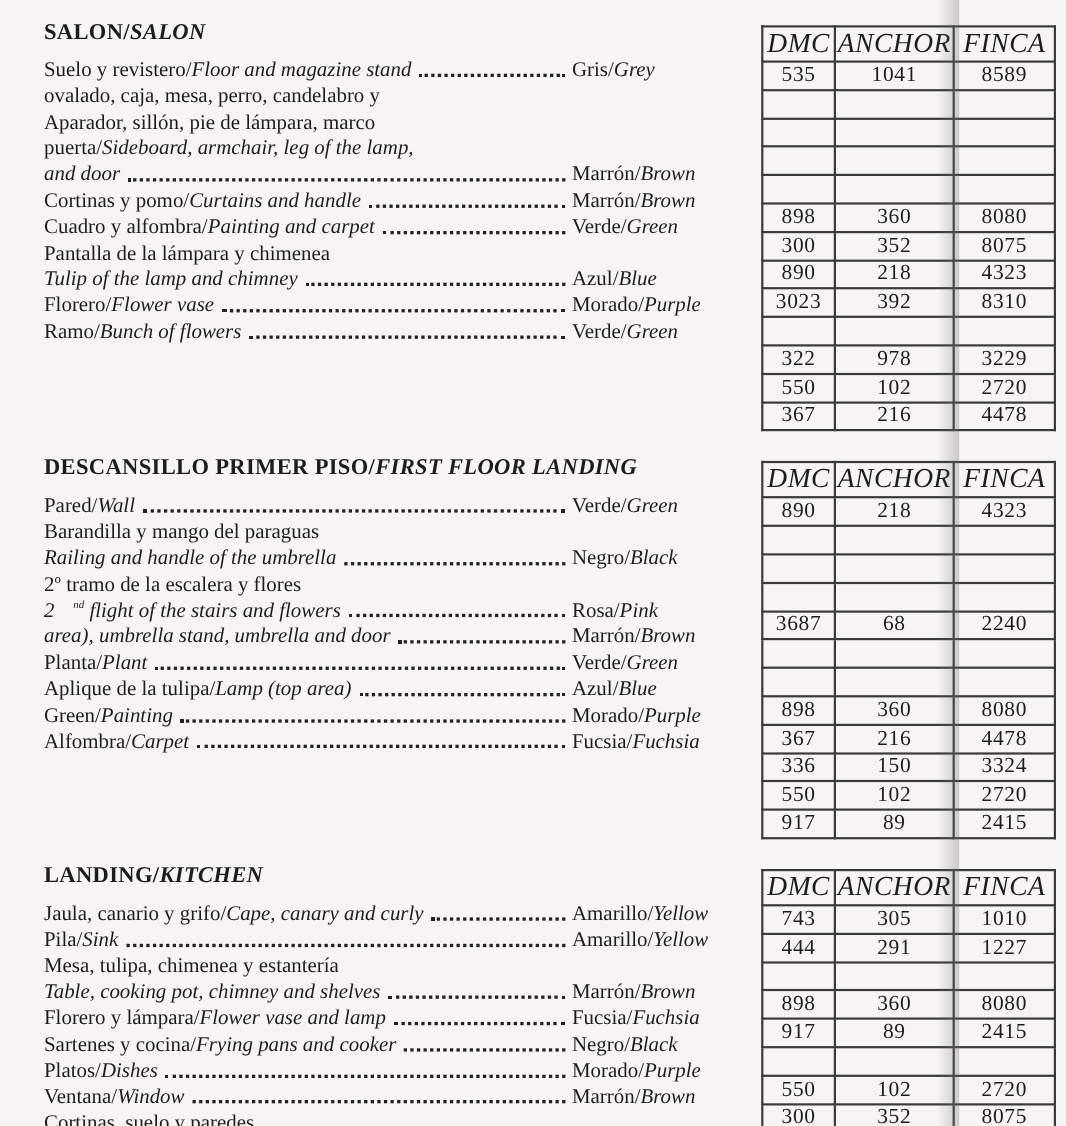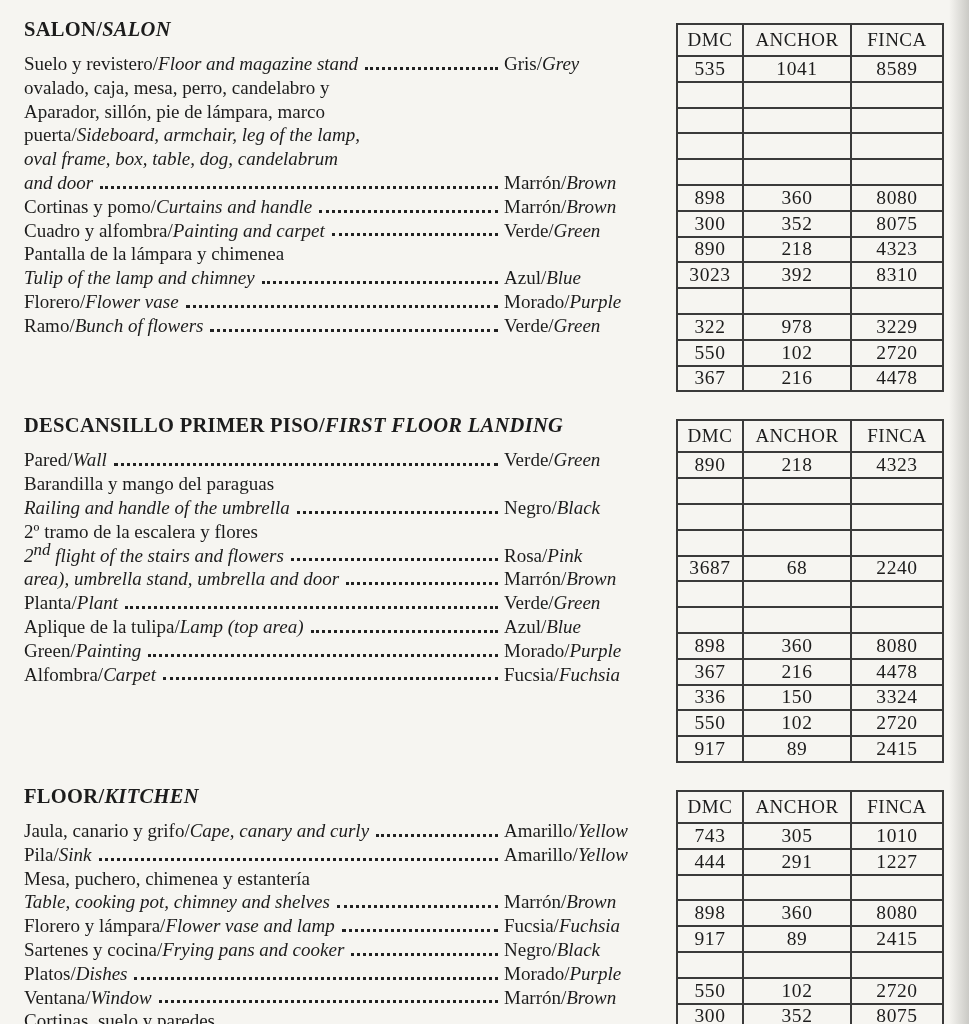--- a/index.html
+++ b/index.html
@@ -6,23 +6,23 @@
   body{
     width:969px;height:1024px;
     background:#f6f5f1;
     color:#1c1c1c;
     font-family:"Liberation Serif","DejaVu Serif",serif;
     overflow:hidden;
     position:relative;
   }
   .page{
     position:relative;
-    width:969px;height:1024px;
+    width:872px;height:1024px;
     box-sizing:border-box;
-    padding:18px 0 0 24px;
+    padding:18px 0 0 40px;
   }
   .edge-shadow{
     position:absolute;top:0;right:0;bottom:0;width:20px;
     background:linear-gradient(90deg, rgba(110,110,105,0) 0%, rgba(110,110,105,0.32) 100%);
     pointer-events:none;
   }
   .section{display:flex;gap:7px;}
   .section + .section{margin-top:22px;}
   .left{width:645px;flex:0 0 645px;}
   .right{width:272px;flex:0 0 272px;}
@@ -48,42 +48,44 @@
     margin:0 6px 6px 7px;
   }
   .colorlbl{
     flex:0 0 165px;
     width:165px;
     line-height:23.8px;
     white-space:pre;
     overflow:visible;
   }
   sup{
-    font-size:17px;
+    font-size:10px;
     line-height:0;
     vertical-align:super;
+    margin-left:17px;
   }
   table.threads{
     border-collapse:collapse;
     table-layout:fixed;
     width:268px;
     margin-top:5px;
     background:transparent;
   }
   table.threads th, table.threads td{
     border:2px solid #3a3a3a;
     text-align:center;
     vertical-align:middle;
     padding:0;
   }
   table.threads th{
     height:30px;
     font-weight:normal;
-    font-size:19px;
+    font-size:25px;
     letter-spacing:0.5px;
+    font-style:italic;
   }
   table.threads td{
     height:23.8px;
     font-size:19.5px;
     letter-spacing:0.6px;
   }
 </style>
 </head>
 <body>
 
@@ -100,23 +102,20 @@
           <div class="line">
             <span class="txt"><span>ovalado, caja, mesa, perro, candelabro y</span></span>
           </div>
           <div class="line">
             <span class="txt"><span>Aparador, sillón, pie de lámpara, marco</span></span>
           </div>
           <div class="line">
             <span class="txt"><span>puerta/</span><span class="it">Sideboard, armchair, leg of the lamp,</span></span>
           </div>
           <div class="line">
-            <span class="txt"><span class="it">oval frame, box, table, dog, candelabrum</span></span>
-          </div>
-          <div class="line">
             <span class="txt"><span class="it">and door</span></span>
             <span class="leader"></span>
             <span class="colorlbl"><span>Marrón/</span><span class="it">Brown</span></span>
           </div>
           <div class="line">
             <span class="txt"><span>Cortinas y pomo/</span><span class="it">Curtains and handle</span></span>
             <span class="leader"></span>
             <span class="colorlbl"><span>Marrón/</span><span class="it">Brown</span></span>
           </div>
           <div class="line">
@@ -351,33 +350,33 @@
                 <td>917</td>
                 <td>89</td>
                 <td>2415</td>
               </tr>
             </tbody>
           </table>
         </div>
       </div>
       <div class="section">
         <div class="left">
-          <div class="title"><span>FLOOR/</span><span class="it">KITCHEN</span></div>
+          <div class="title"><span>LANDING/</span><span class="it">KITCHEN</span></div>
           <div class="line">
             <span class="txt"><span>Jaula, canario y grifo/</span><span class="it">Cape, canary and curly</span></span>
             <span class="leader"></span>
             <span class="colorlbl"><span>Amarillo/</span><span class="it">Yellow</span></span>
           </div>
           <div class="line">
             <span class="txt"><span>Pila/</span><span class="it">Sink</span></span>
             <span class="leader"></span>
             <span class="colorlbl"><span>Amarillo/</span><span class="it">Yellow</span></span>
           </div>
           <div class="line">
-            <span class="txt"><span>Mesa, puchero, chimenea y estantería</span></span>
+            <span class="txt"><span>Mesa, tulipa, chimenea y estantería</span></span>
           </div>
           <div class="line">
             <span class="txt"><span class="it">Table, cooking pot, chimney and shelves</span></span>
             <span class="leader"></span>
             <span class="colorlbl"><span>Marrón/</span><span class="it">Brown</span></span>
           </div>
           <div class="line">
             <span class="txt"><span>Florero y lámpara/</span><span class="it">Flower vase and lamp</span></span>
             <span class="leader"></span>
             <span class="colorlbl"><span>Fucsia/</span><span class="it">Fuchsia</span></span>

